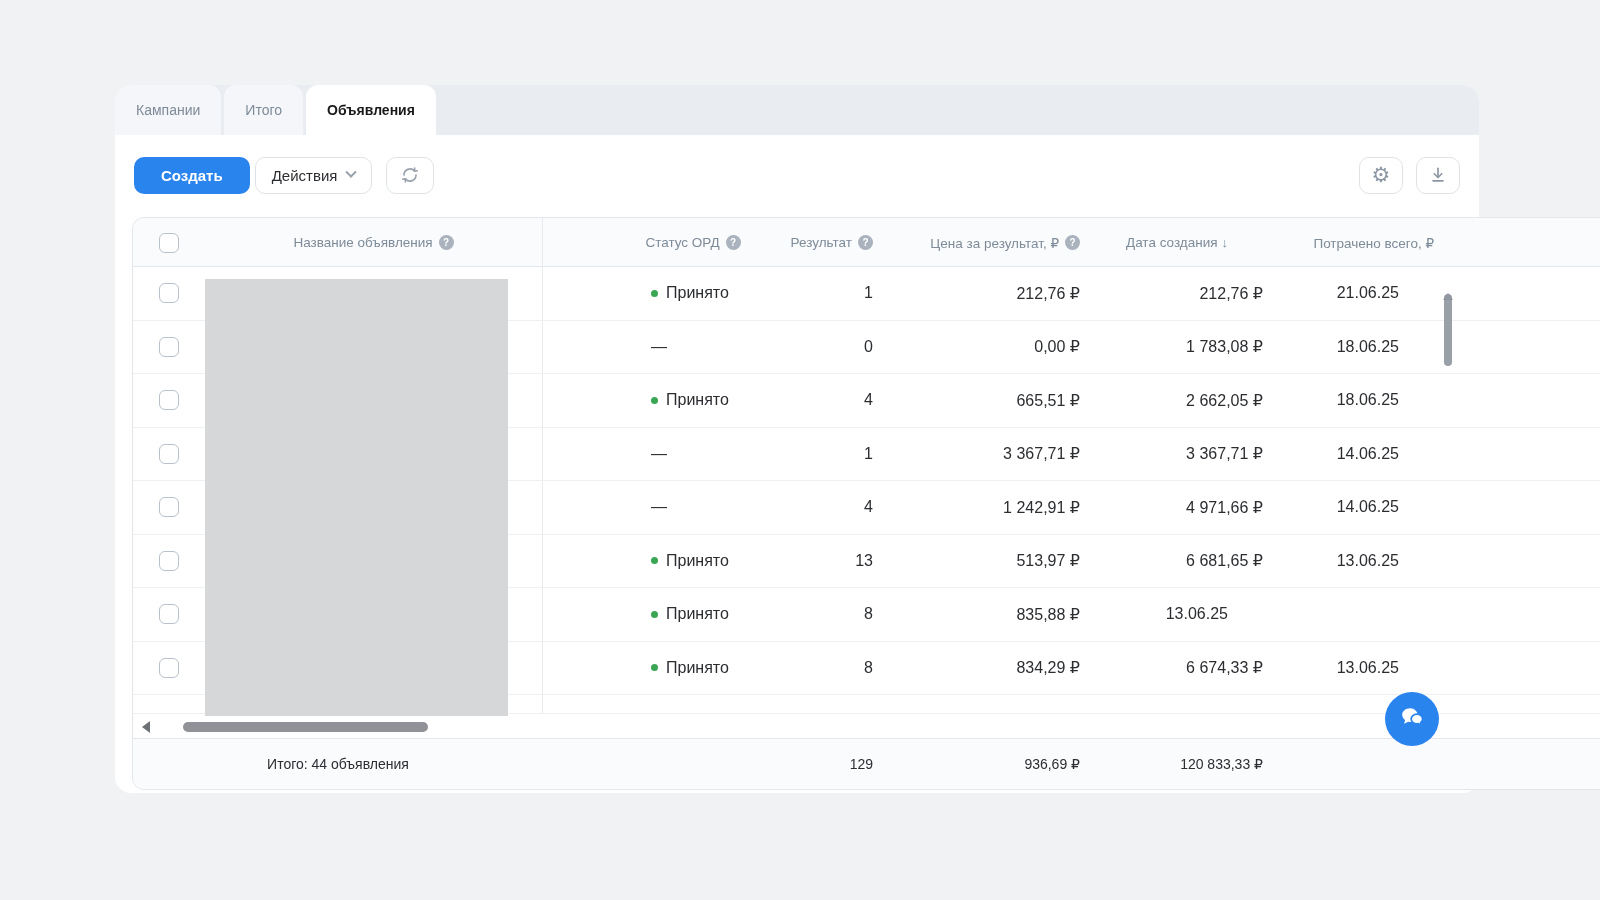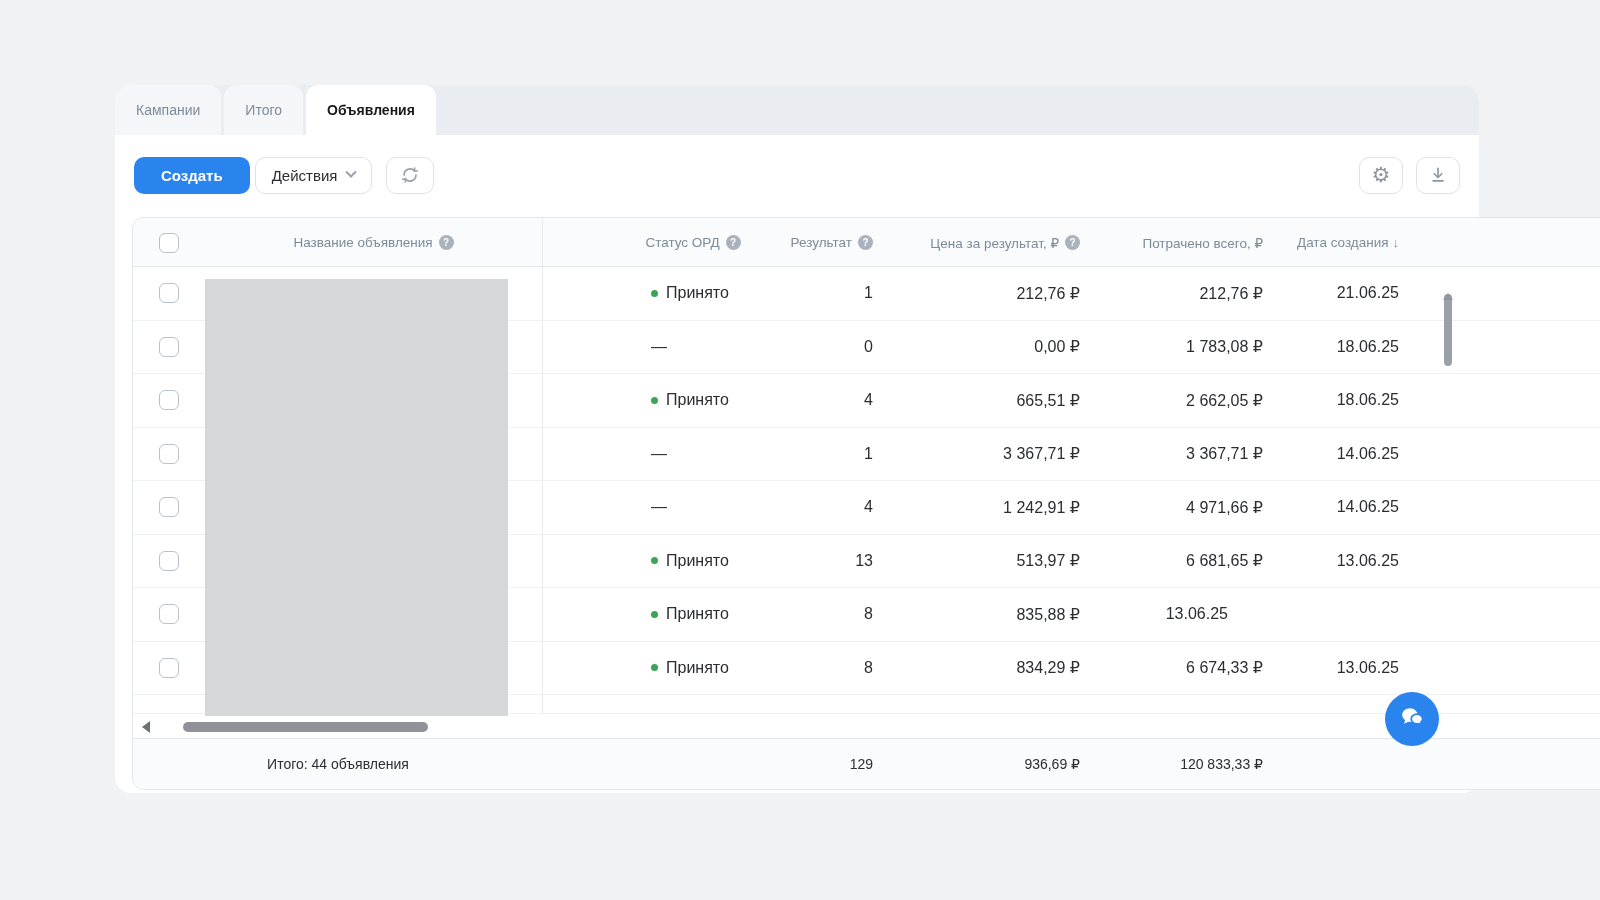--- a/index.html
+++ b/index.html
@@ -140,26 +140,26 @@
         <span class="help">?</span>
       </div>
       <div class="th th-right">
         <span>Результат</span>
         <span class="help">?</span>
       </div>
       <div class="th th-right">
         <span>Цена за результат, ₽</span>
         <span class="help">?</span>
       </div>
-      <div class="th th-right">
-        <span>Потрачено всего, ₽</span>
-      </div>
       <div class="th th-right th-date">
         <span>Дата создания</span>
         <span class="sort">↓</span>
+      </div>
+      <div class="th th-right">
+        <span>Потрачено всего, ₽</span>
       </div>
     </div>
 
     <div class="tbody" id="table-body">
       <div class="redact"></div>
 
       <div class="grid trow">
     <div class="td td-center">
       <span class="checkbox"></span>
     </div>

